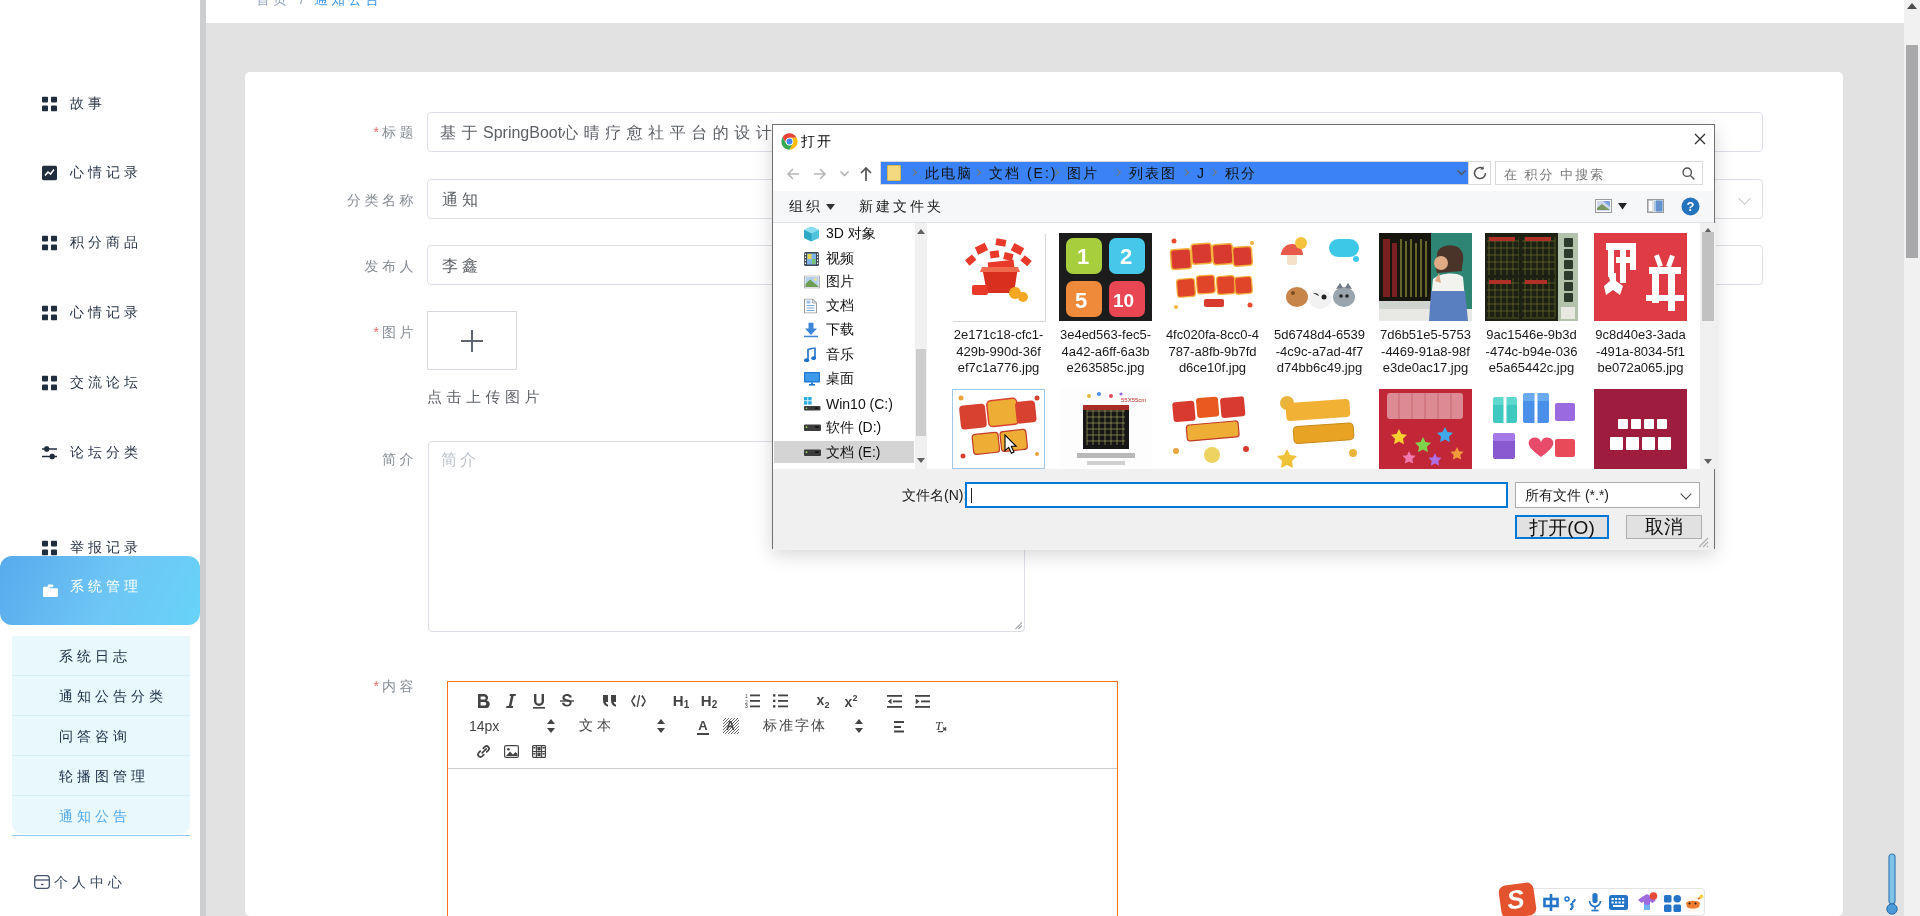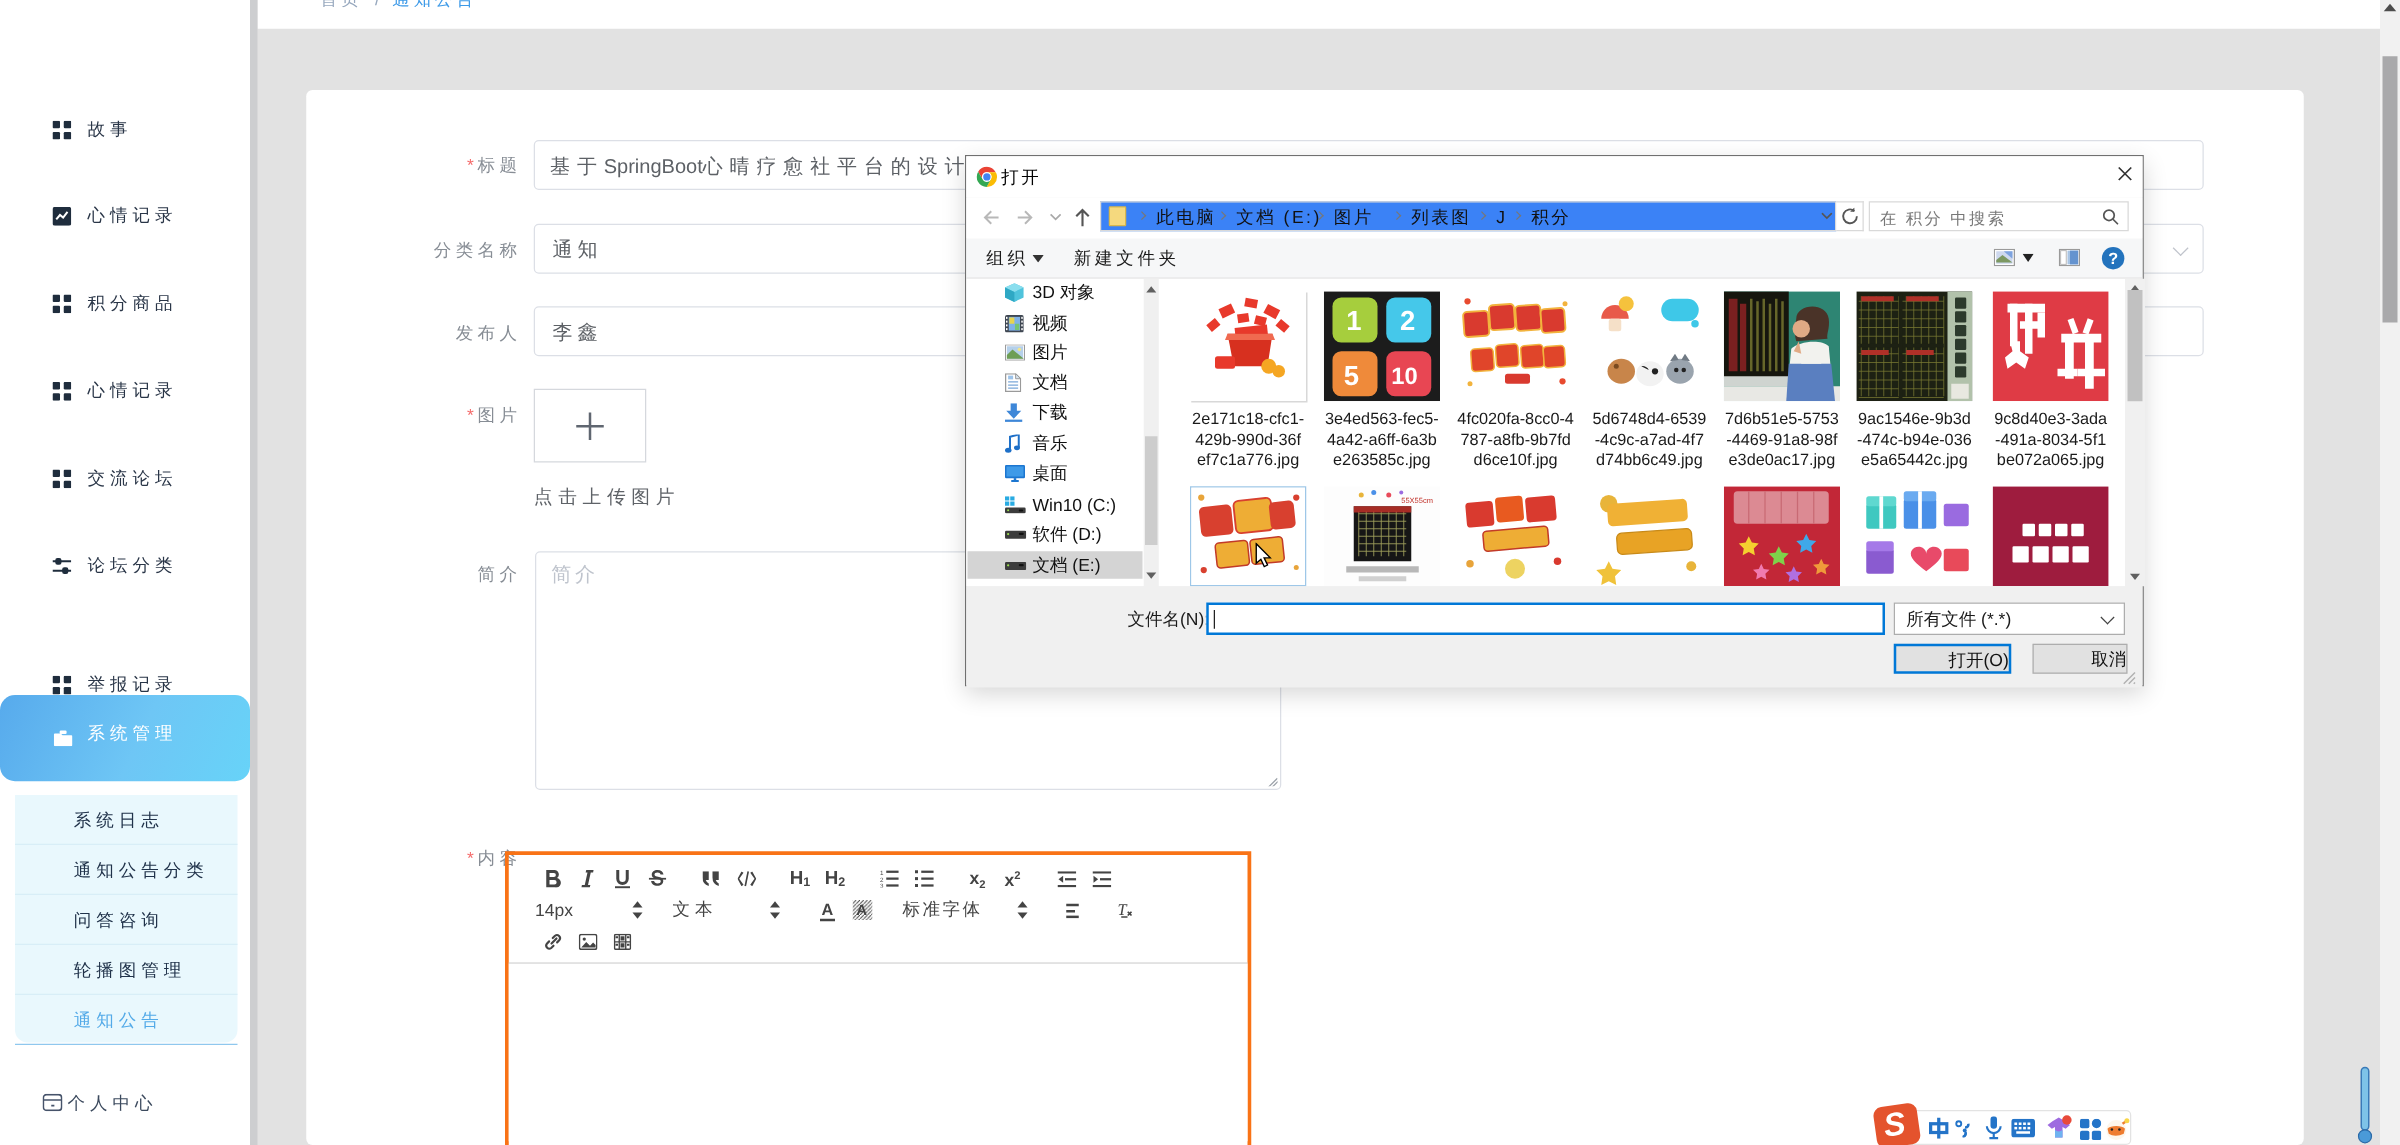--- a/index.html
+++ b/index.html
@@ -39,21 +39,21 @@
 #upload{position:absolute;left:427px;top:311px;width:90px;height:59px;border:1px solid #d5d8dd;background:#fff}
 #upload .ph{position:absolute;left:50%;top:50%;transform:translate(-50%,-50%);width:22px;height:22px}
 #upload .ph:before{content:"";position:absolute;left:0;top:10px;width:22px;height:2px;background:#5f6670}
 #upload .ph:after{content:"";position:absolute;left:10px;top:0;width:2px;height:22px;background:#5f6670}
 #uptip{position:absolute;left:427px;top:388px;font-size:15px;color:#5f6368;letter-spacing:4.5px}
 #jjarea{position:absolute;left:428px;top:441px;width:597px;height:191px;background:#fff;border:1px solid #dcdfe6;border-radius:4px}
 #jjarea .ph{position:absolute;left:12px;top:8px;font-size:16px;color:#bfc4cd;letter-spacing:3px}
 #jjarea .grip{position:absolute;right:2px;bottom:2px;width:10px;height:10px;overflow:hidden}
 #jjarea .grip i{position:absolute;background:#9aa0a8;width:14px;height:1px;transform:rotate(-45deg)}
 
-#editor{position:absolute;left:404px;top:681px;width:597px;height:235px;border:3px solid #f97316}
+#editor{position:absolute;left:447px;top:681px;width:671px;height:235px;border:1px solid #f97316}
 #edtoolbar{position:absolute;left:0;top:0;width:100%;height:87px;border-bottom:1px solid #ccc;color:#444}
 #edbody{position:absolute;left:0;top:87px;width:100%;height:148px;background:#fff}
 .qrow{position:absolute;left:21px;height:24px;display:flex;align-items:center}
 .qb{width:28px;height:24px;display:flex;align-items:center;justify-content:center;flex:none}
 .qgap{width:15px;flex:none}
 .qtxt{font-size:14px;color:#444;white-space:nowrap}
 .updown{display:inline-block;width:8px;margin-left:6px;position:relative;height:14px}
 .updown:before{content:"";position:absolute;left:0;top:0;border-left:4px solid transparent;border-right:4px solid transparent;border-bottom:5px solid #444}
 .updown:after{content:"";position:absolute;left:0;bottom:0;border-left:4px solid transparent;border-right:4px solid transparent;border-top:5px solid #444}
 
@@ -74,21 +74,21 @@
 .witem .wt{position:absolute;left:53px;top:50%;transform:translateY(-50%);white-space:nowrap}
 .vscroll{position:absolute;background:#f0f0f0}
 .vscroll .vthumb{position:absolute;left:1px;background:#cdcdcd}
 .varr{position:absolute;width:0;height:0;border-left:4px solid transparent;border-right:4px solid transparent}
 .tile{position:absolute;width:93px;overflow:hidden}
 .tile svg{display:block}
 .cap{position:absolute;width:107px;font-size:13px;line-height:16.5px;color:#1a1a1a;text-align:center;white-space:pre-line}
 #dlg .botbar{position:absolute;left:0;top:344px;width:100%;height:81px;background:#f0f0f0}
 #dlg .fninput{position:absolute;left:192px;top:13px;width:543px;height:26px;background:#fff;border:2px solid #0078d7}
 #dlg .ftype{position:absolute;left:742px;top:13px;width:185px;height:26px;background:#fff;border:1px solid #adadad}
-#dlg .btn{position:absolute;top:46px;height:24px;background:#e1e1e1;text-align:right;font-size:14px;color:#111;line-height:22px}
+#dlg .btn{position:absolute;top:46px;height:24px;background:#e1e1e1;text-align:center;font-size:19px;color:#111;line-height:22px}
 #dlg .vcaret{position:absolute;width:8px;height:8px;border-right:1.4px solid #444;border-bottom:1.4px solid #444;transform:rotate(45deg)}
 
 #sogou{position:absolute;left:1505px;top:888px;width:200px;height:28px;background:#fff;border:1px solid #e3e3e3;border-radius:4px}
 #sglogo{position:absolute;left:1500px;top:884px;width:35px;height:33px;background:#e4532d;border-radius:7px;transform:rotate(-8deg);overflow:hidden}
 #sglogo span{position:absolute;left:7px;top:0px;color:#fff;font-size:26px;font-weight:bold;font-style:italic}
 #pin{position:absolute;left:1886px;top:852px;width:10px;height:62px}
 </style>
 </head>
 <body>
 <div id="header">

